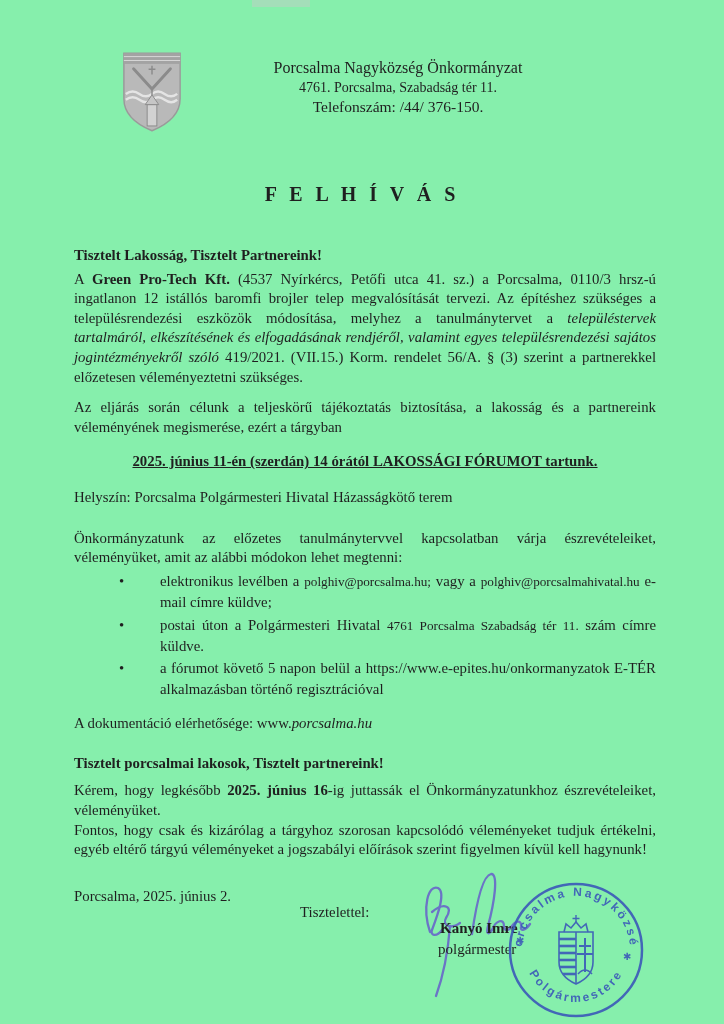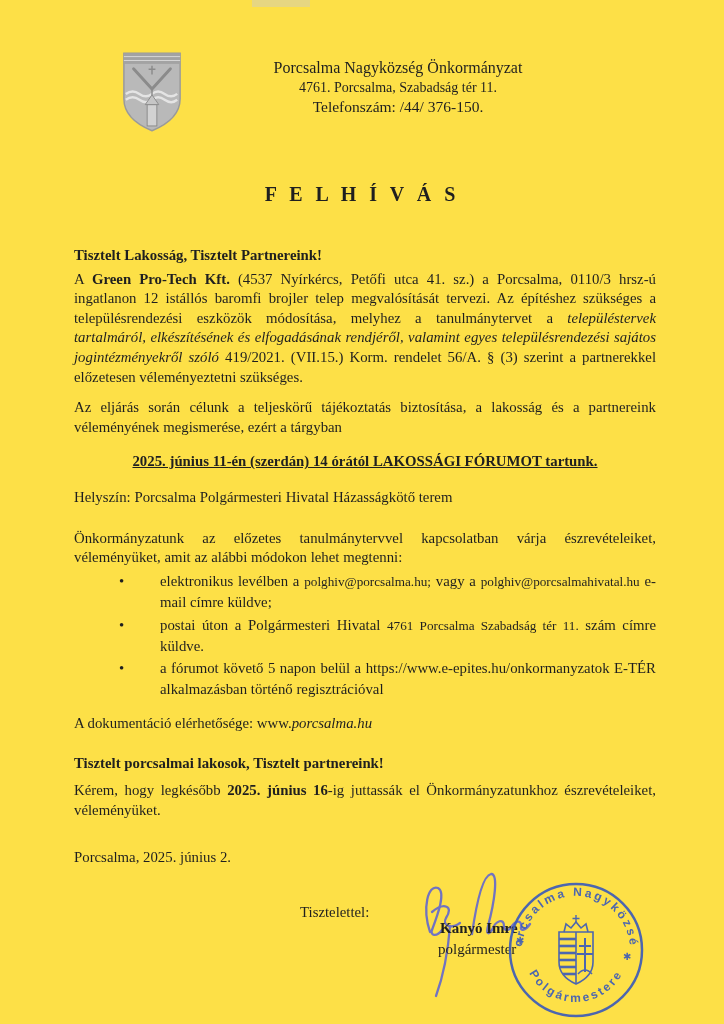--- a/index.html
+++ b/index.html
@@ -1,17 +1,17 @@
 <!DOCTYPE html>
 <html lang="hu"><head>
 <meta charset="utf-8">
 <style>
   html,body { margin:0; padding:0; background:#ffffff; }
   .page {
-    position:relative; width:724px; height:1024px; background:#fde047;
+    position:relative; width:724px; height:1024px; background:#86efac;
     color:#1f1f1f; font-family:"Liberation Serif","DejaVu Serif",serif;
     overflow:hidden; margin:0 auto;
   }
   .scan-artifact { position:absolute; left:252px; top:0; width:58px; height:7px; background:#c9c9c9; opacity:.45; }
 
   
   .crest { position:absolute; left:120px; top:50px; }
   .header-text { position:absolute; left:218px; top:58px; width:360px; text-align:center; }
   .h-org   { font-size:16px;   line-height:20px; }
   .h-office{ font-size:15px;   line-height:19px; letter-spacing:1.5px; }
@@ -99,20 +99,21 @@
       <li><span class="bullet-dot">•</span><span>postai úton a Polgármesteri Hivatal </span><span class="sm">4761 Porcsalma Szabadság tér 11.</span><span> szám címre küldve.</span></li>
       <li><span class="bullet-dot">•</span><span>a fórumot követő 5 napon belül a https://www.e-epites.hu/onkormanyzatok E-TÉR alkalmazásban történő regisztrációval</span></li>
     </ul>
 
     <p class="doc"><span>A dokumentáció elérhetősége: www.</span><i>porcsalma.hu</i></p>
 
     <p class="bold greet2">Tisztelt porcsalmai lakosok, Tisztelt partnereink!</p>
 
     <p class="just p4"><span>Kérem, hogy legkésőbb </span><b>2025. június 16</b><span>-ig juttassák el Önkormányzatunkhoz észrevételeiket, véleményüket.</span></p>
 
+    <p class="just">Fontos, hogy csak és kizárólag a tárgyhoz szorosan kapcsolódó véleményeket tudjuk értékelni, egyéb eltérő tárgyú véleményeket a jogszabályi előírások szerint figyelmen kívül kell hagynunk!</p>
 
     <p class="date">Porcsalma, 2025. június 2.</p>
 
   </div>
 
   <div class="closing">
 
     <span class="salute">Tisztelettel:</span>
 
     <svg class="sig" width="132" height="134" viewBox="0 0 132 134" aria-hidden="true">

